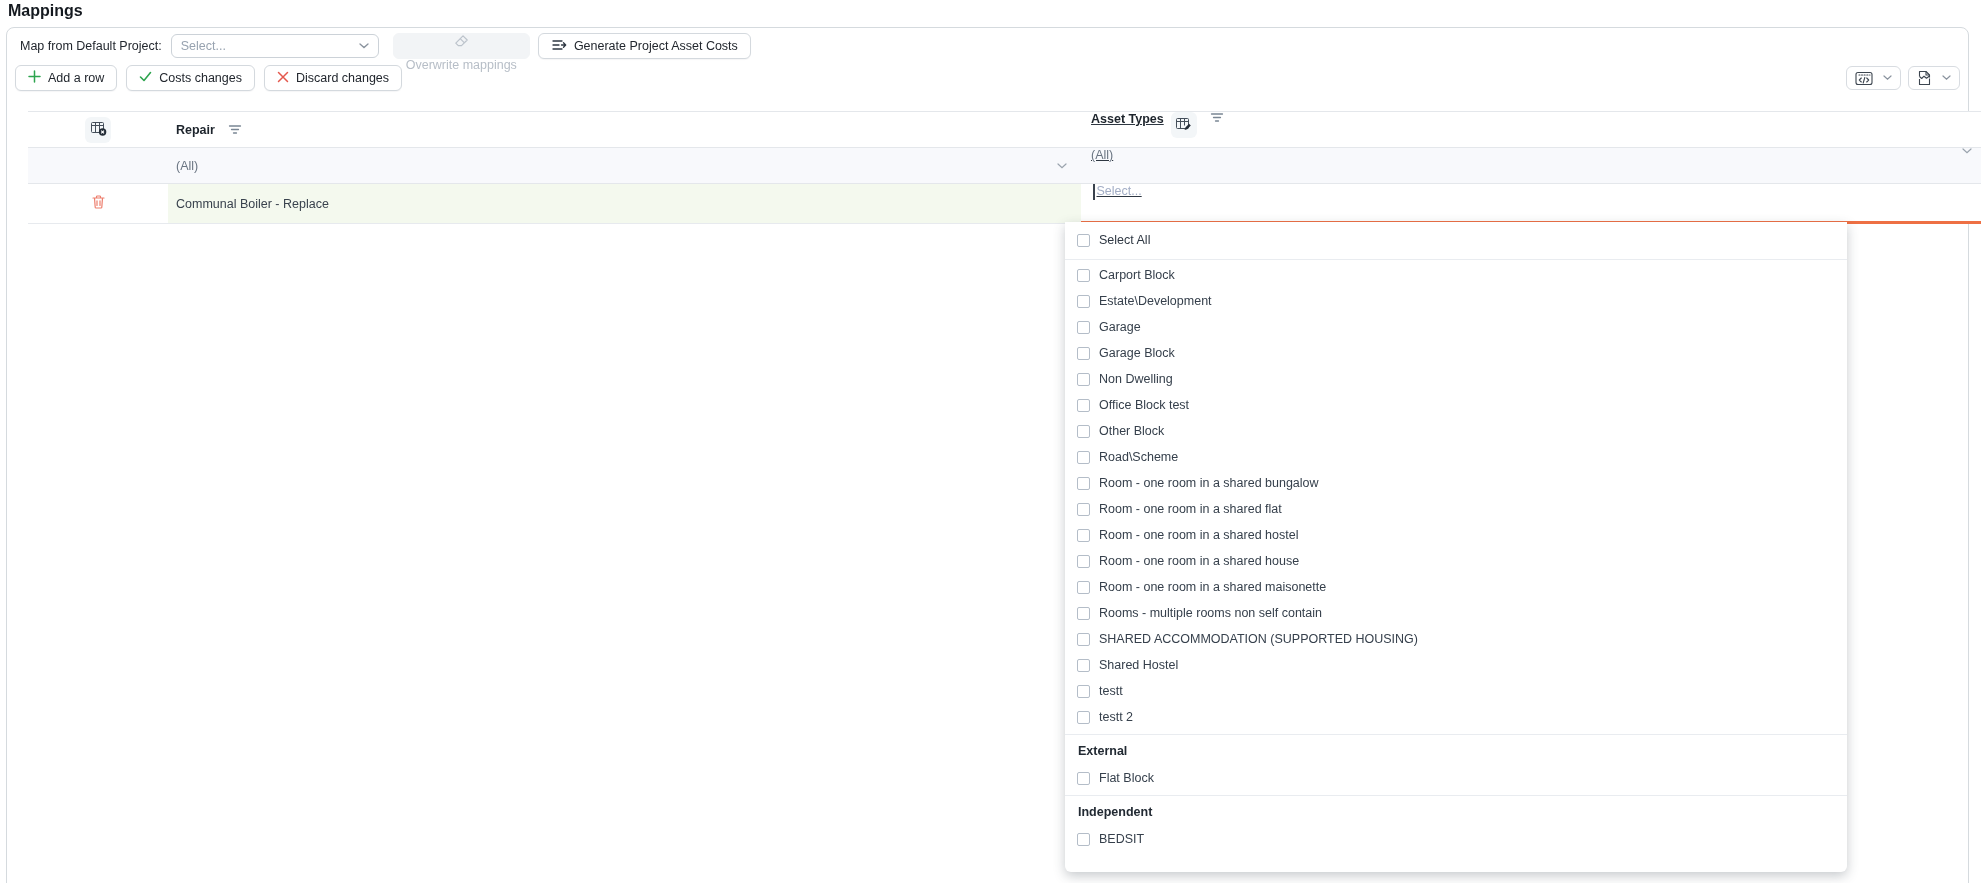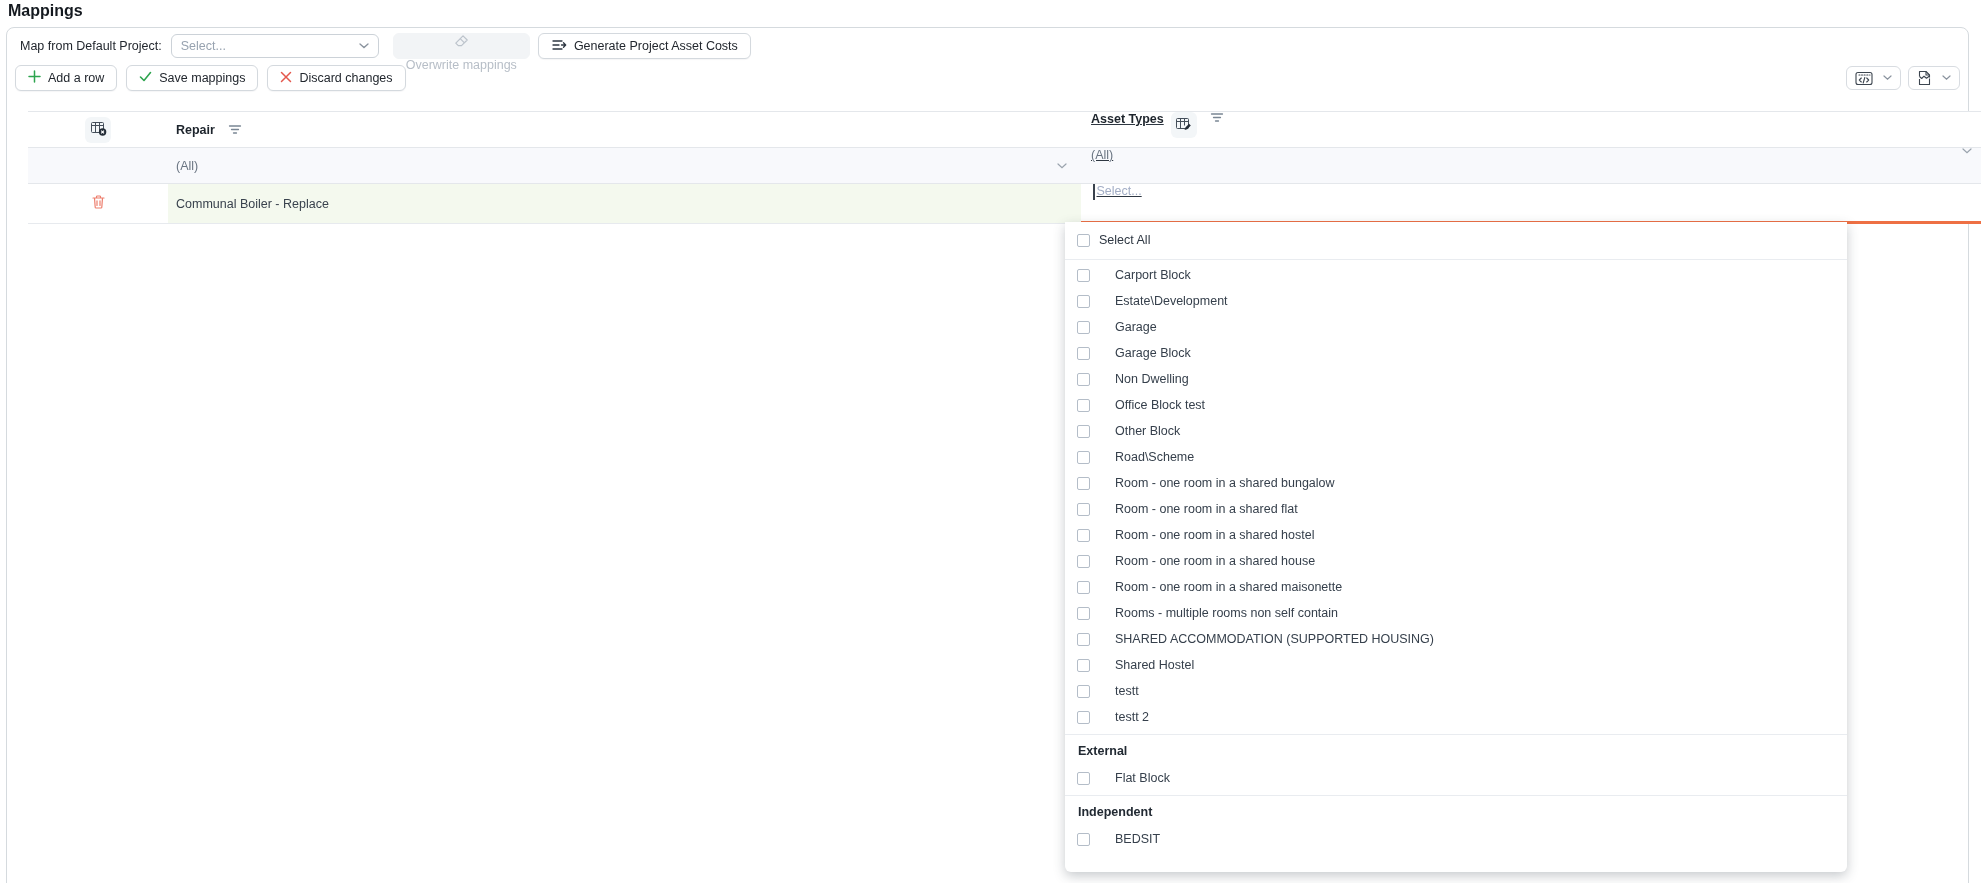--- a/index.html
+++ b/index.html
@@ -78,21 +78,21 @@
   
   .dropdown {
     position:absolute; left:1065px; top:222px; width:782px; height:650px; z-index:10;
     background:#fff; border-radius:0 0 6px 6px; overflow:hidden; padding-top:3px;
     box-shadow:0 4px 12px rgba(55,65,75,.28);
   }
   .select-all-row { height:30px; display:flex; align-items:center; gap:9px; padding:0 12px; cursor:pointer; }
   .cb { width:13px; height:13px; border:1px solid #b4bdc8; border-radius:2px; background:#fff; flex:none; }
   .group { border-top:1px solid #e9ecf0; margin-top:4px; padding-top:2px; }
   .group-header { height:28px; display:flex; align-items:center; padding:0 13px; font-weight:600; color:#222a33; }
-  .option { height:26px; display:flex; align-items:center; gap:25px; padding:0 12px; color:#36404c; cursor:pointer; }
+  .option { height:26px; display:flex; align-items:center; gap:9px; padding:0 12px; color:#36404c; cursor:pointer; }
 </style>
 </head>
 <body>
 
 <div class="page-title">Mappings</div>
 
 <div class="panel">
 
   <div class="toolbar-map">
     <span class="map-label">Map from Default Project:</span>
@@ -131,21 +131,21 @@
           </svg>
       </span>
       <span>Add a row</span>
     </button>
     <button class="btn">
       <span>
         <svg width="13" height="11" viewBox="0 0 13 11">
             <path d="M1.5 6l3.5 3.5L11.5 1.5" stroke="#2da44e" stroke-width="1.6" fill="none" stroke-linecap="round" stroke-linejoin="round"></path>
           </svg>
       </span>
-      <span>Save mappings</span>
+      <span>Costs changes</span>
     </button>
     <button class="btn">
       <span>
         <svg width="12" height="12" viewBox="0 0 12 12">
             <path d="M1.5 1.5l9 9M10.5 1.5l-9 9" stroke="#e4584d" stroke-width="1.5" stroke-linecap="round"></path>
           </svg>
       </span>
       <span>Discard changes</span>
     </button>
 

